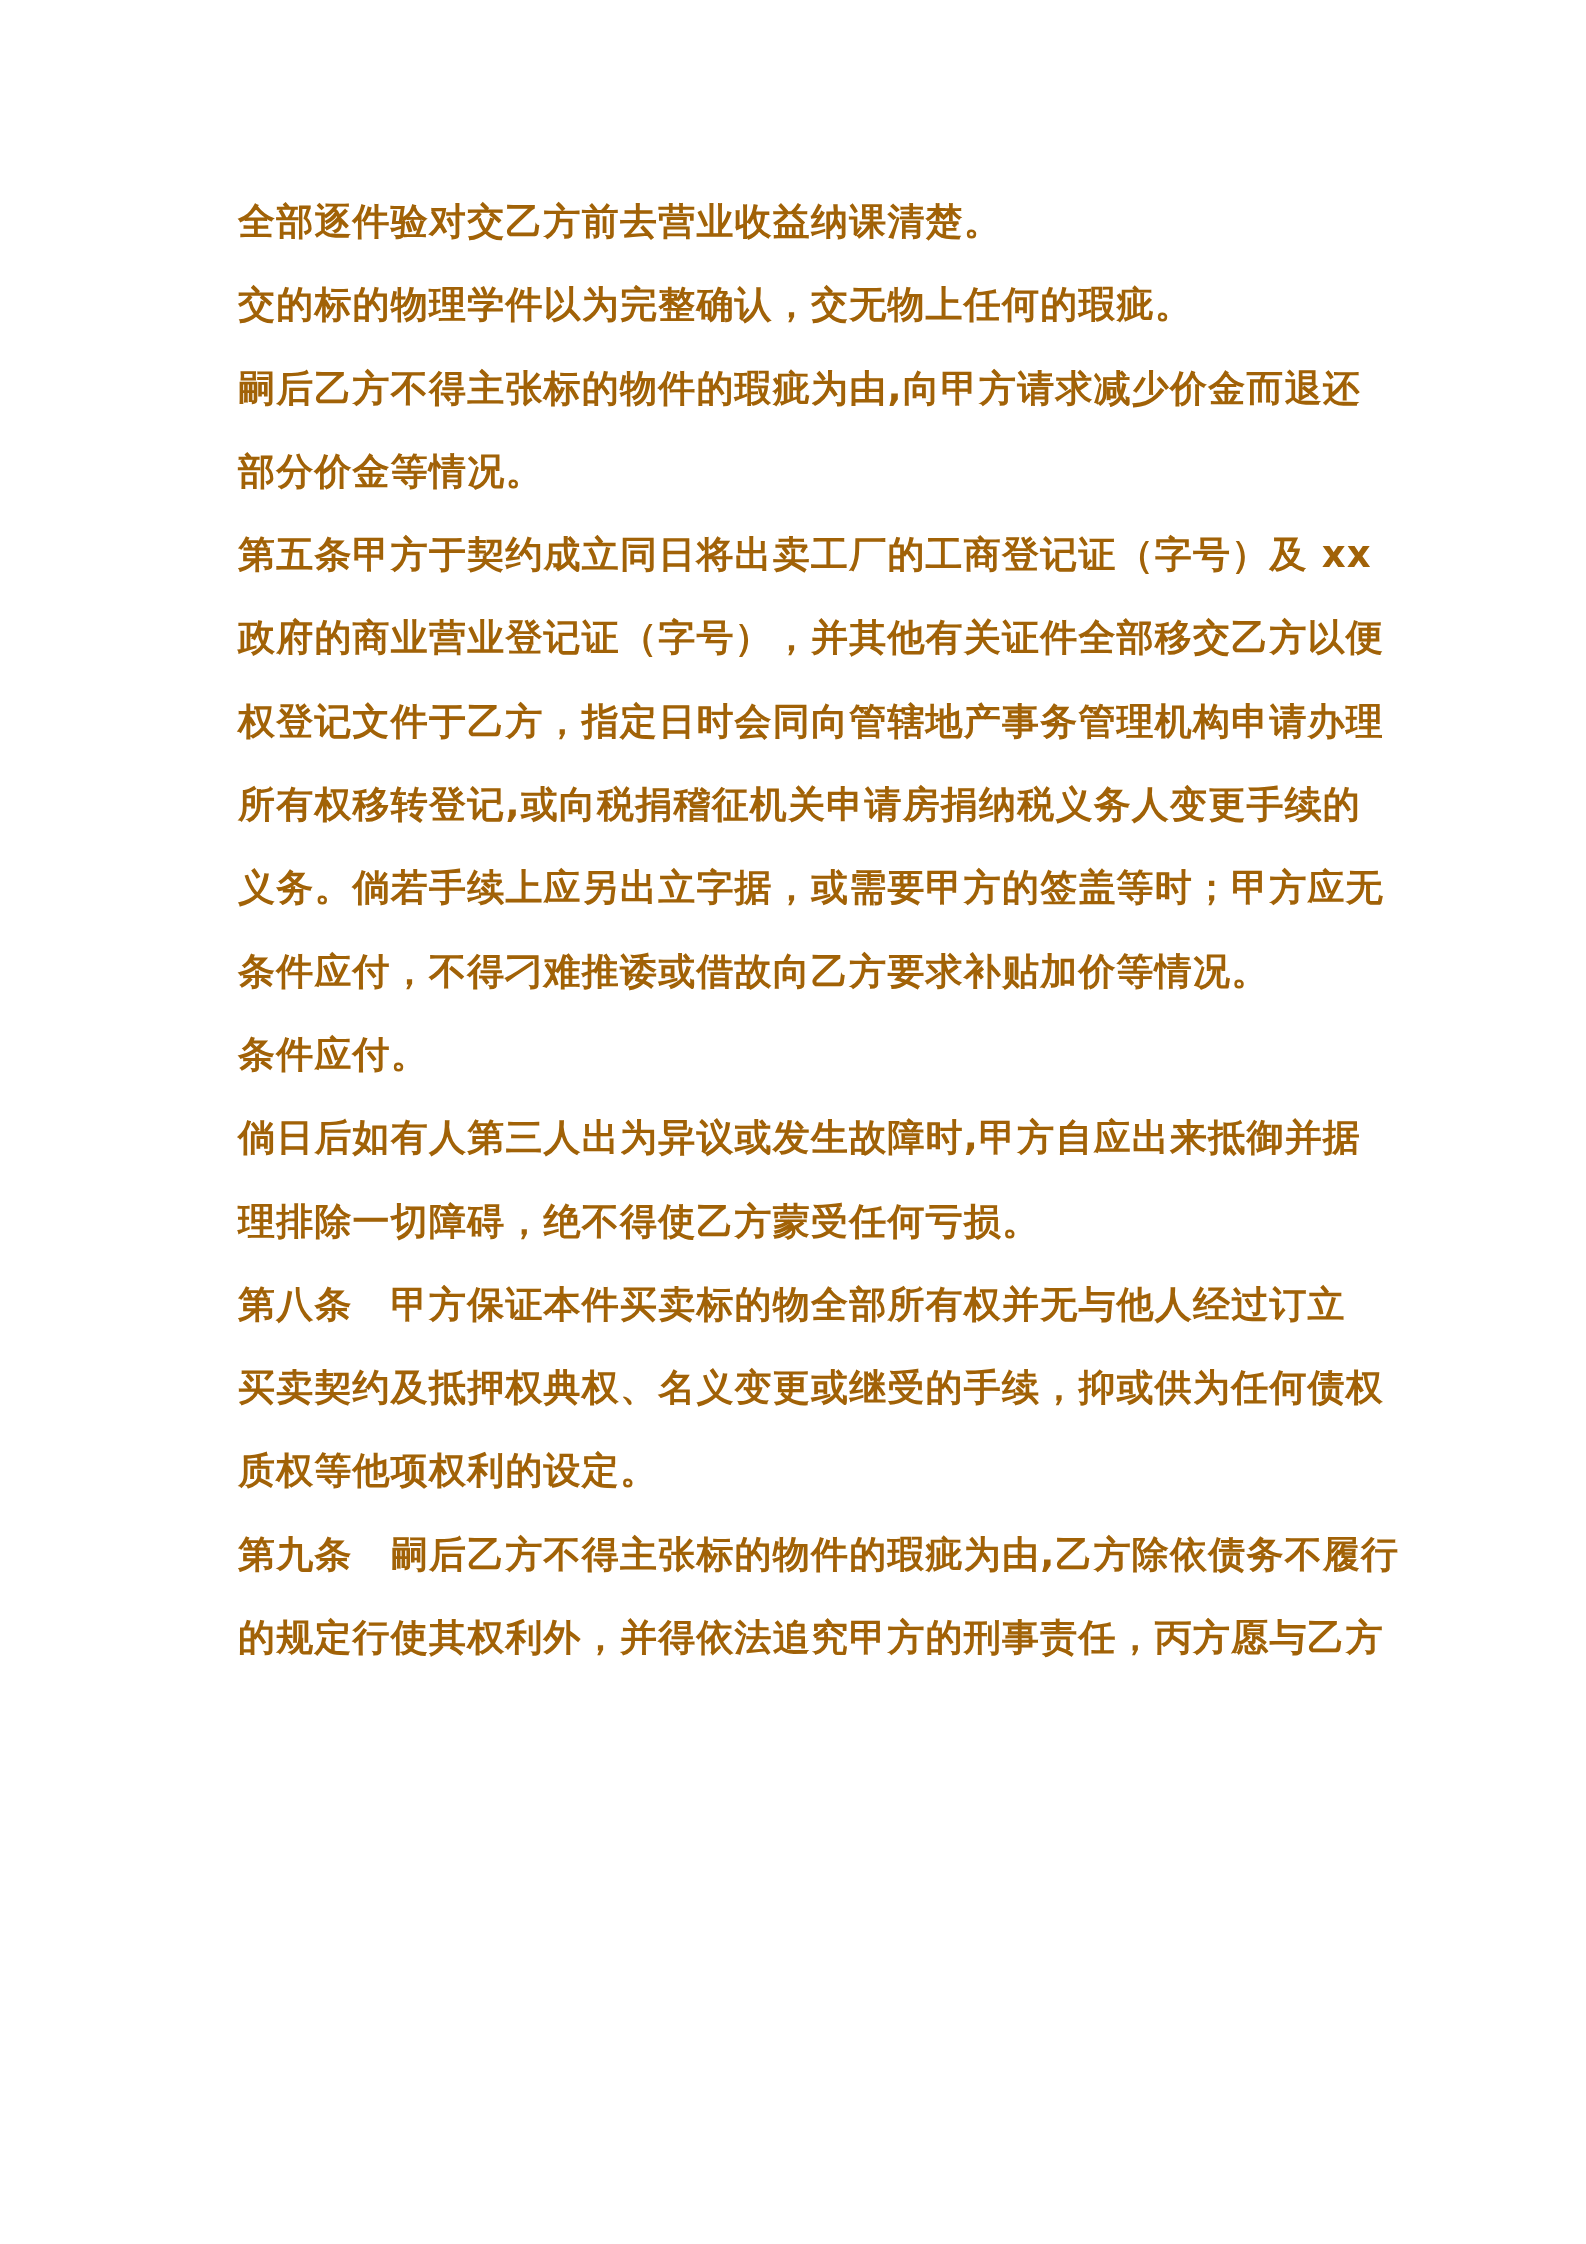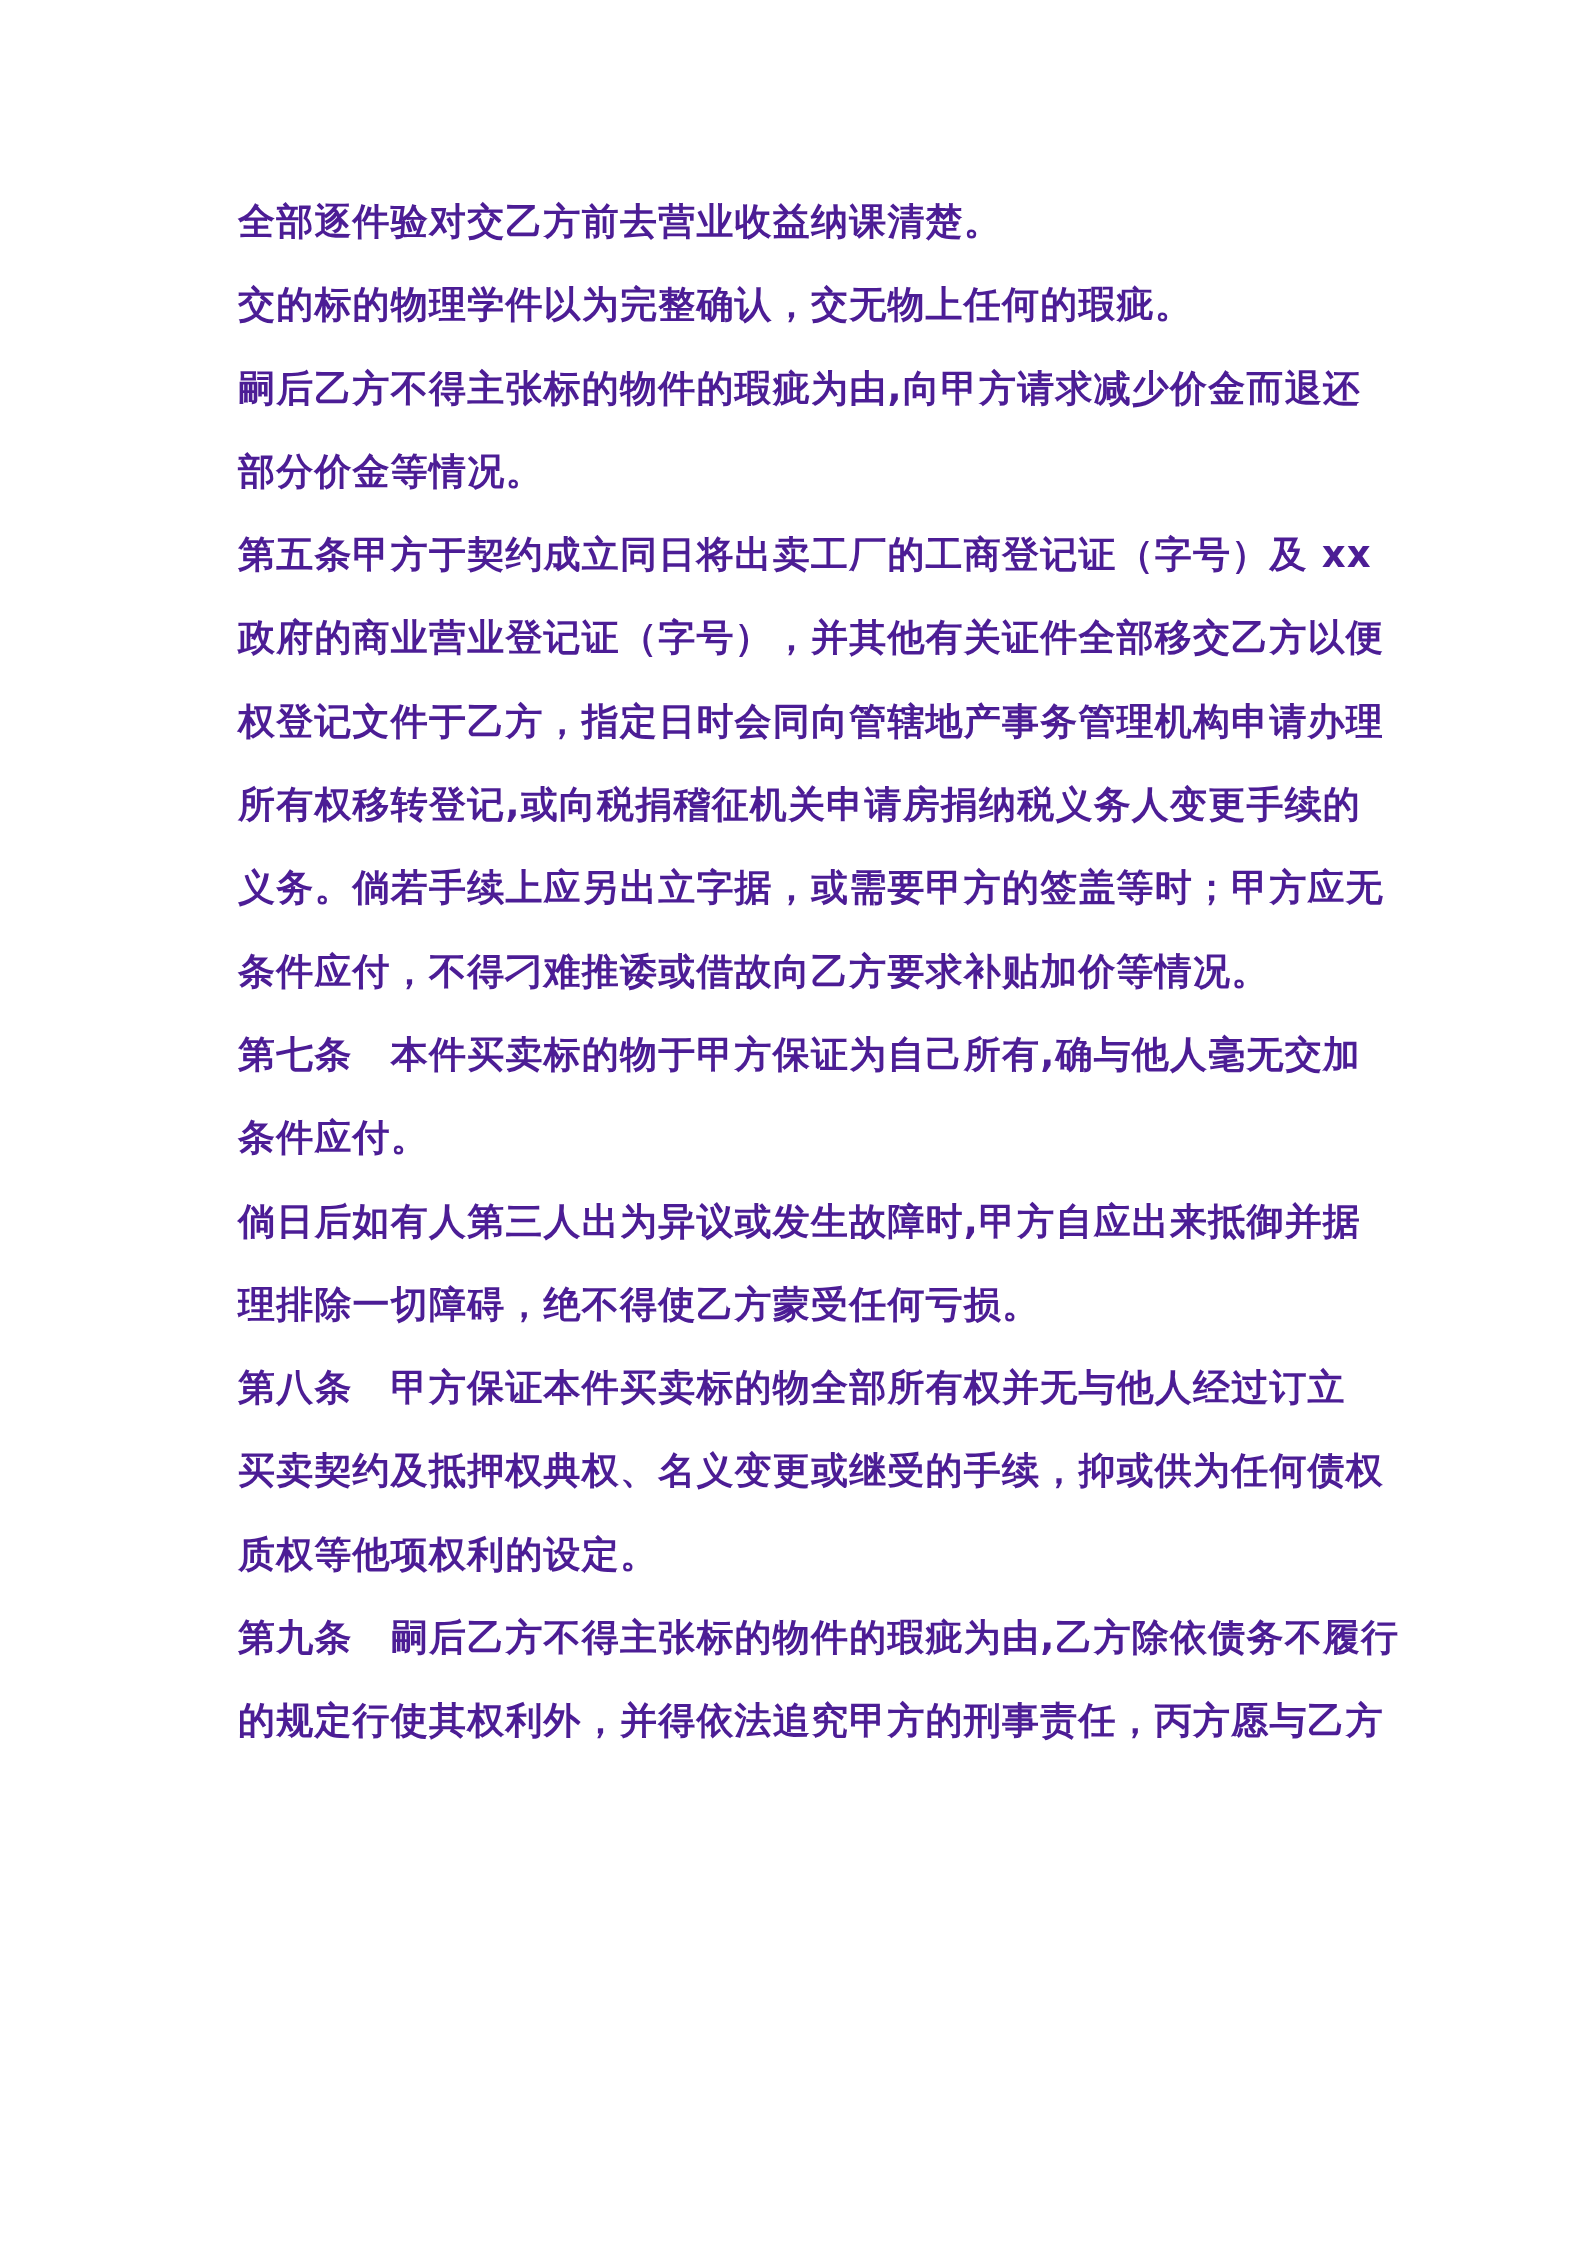--- a/index.html
+++ b/index.html
@@ -28,41 +28,40 @@
     width: 1140px;
   }
   .line {
     margin: 0;
     padding: 0;
     font-family: "DejaVu Sans", "Liberation Sans", sans-serif;
     font-weight: 700;
     font-size: 37px;
     line-height: 83.3px;
     letter-spacing: 1.2px;
-    color: #4c1d95;
+    color: #a16207;
     white-space: nowrap;
     text-align: left;
   }
 </style>
 </head>
 <body>
 
 <div class="page">
   <div class="content">
     <p class="line">全部逐件验对交乙方前去营业收益纳课清楚。</p>
     <p class="line">交的标的物理学件以为完整确认，交无物上任何的瑕疵。</p>
     <p class="line">嗣后乙方不得主张标的物件的瑕疵为由,向甲方请求减少价金而退还</p>
     <p class="line">部分价金等情况。</p>
     <p class="line">第五条甲方于契约成立同日将出卖工厂的工商登记证（字号）及 xx</p>
     <p class="line">政府的商业营业登记证（字号），并其他有关证件全部移交乙方以便</p>
     <p class="line">权登记文件于乙方，指定日时会同向管辖地产事务管理机构申请办理</p>
     <p class="line">所有权移转登记,或向税捐稽征机关申请房捐纳税义务人变更手续的</p>
     <p class="line">义务。倘若手续上应另出立字据，或需要甲方的签盖等时；甲方应无</p>
     <p class="line">条件应付，不得刁难推诿或借故向乙方要求补贴加价等情况。</p>
-    <p class="line">第七条　本件买卖标的物于甲方保证为自己所有,确与他人毫无交加</p>
     <p class="line">条件应付。</p>
     <p class="line">倘日后如有人第三人出为异议或发生故障时,甲方自应出来抵御并据</p>
     <p class="line">理排除一切障碍，绝不得使乙方蒙受任何亏损。</p>
     <p class="line">第八条　甲方保证本件买卖标的物全部所有权并无与他人经过订立</p>
     <p class="line">买卖契约及抵押权典权、名义变更或继受的手续，抑或供为任何债权</p>
     <p class="line">质权等他项权利的设定。</p>
     <p class="line">第九条　嗣后乙方不得主张标的物件的瑕疵为由,乙方除依债务不履行</p>
     <p class="line">的规定行使其权利外，并得依法追究甲方的刑事责任，丙方愿与乙方</p>
   </div>
 </div>

